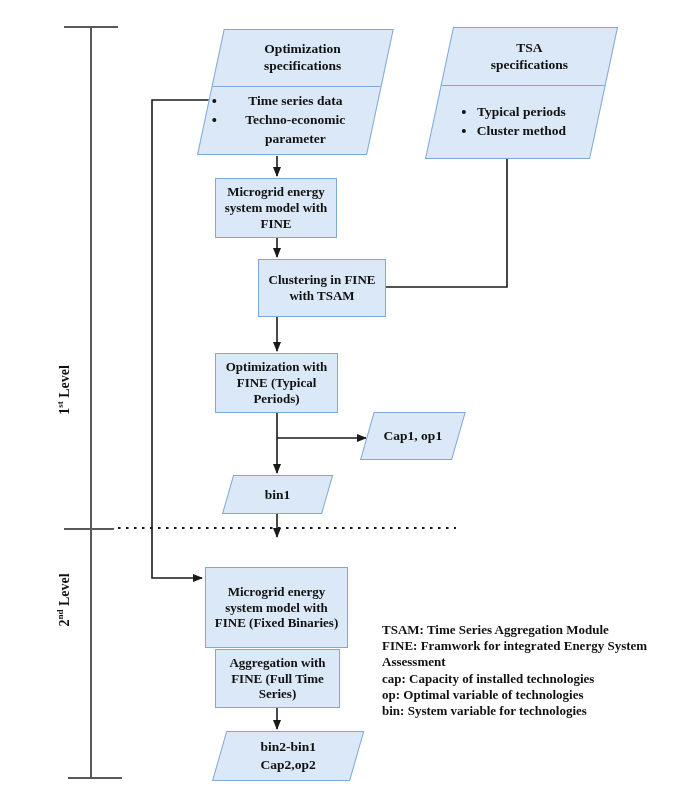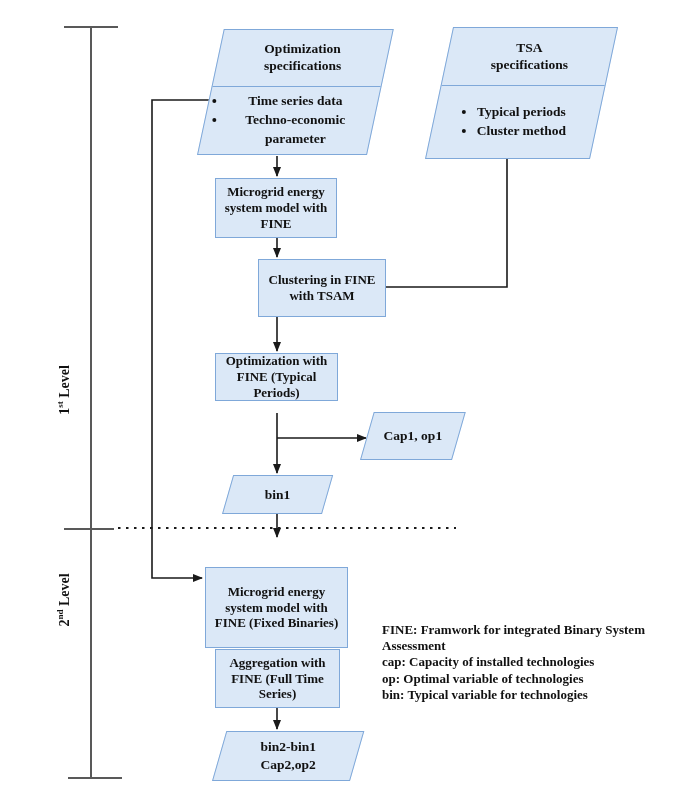--- a/index.html
+++ b/index.html
@@ -124,21 +124,21 @@
   </div>
 
   <div class="shape pbox" style="left:215px;top:178px;width:122px;height:60px;">
     <span>Microgrid energy system model with FINE</span>
   </div>
 
   <div class="shape pbox" style="left:214px;top:259px;width:128px;height:58px;margin-left:44px;">
     <span>Clustering in FINE with TSAM</span>
   </div>
 
-  <div class="shape pbox" style="left:215px;top:353px;width:123px;height:48px;">
+  <div class="shape pbox" style="left:215px;top:353px;width:123px;height:60px;">
     <span>Optimization with FINE (Typical Periods)</span>
   </div>
 
   <div class="shape pbox" style="left:205px;top:539px;width:143px;height:81px;margin-top:28px;">
     <span>Microgrid energy system model with FINE (Fixed Binaries)</span>
   </div>
 
   <div class="shape pbox" style="left:215px;top:649px;width:125px;height:59px;">
     <span>Aggregation with FINE (Full Time Series)</span>
   </div>
@@ -158,20 +158,21 @@
   <div class="shape para skew16" style="left:212px;top:731px;width:138px;height:50px;">
     <div class="unskew16">
         <div class="out-text">bin2-bin1
 Cap2,op2</div>
       </div>
   </div>
 
   <div class="legend">
     <ul>
 
-        <li>FINE: Framwork for integrated Binary System Assessment</li>
+        <li>TSAM: Time Series Aggregation Module</li>
+        <li>FINE: Framwork for integrated Energy System Assessment</li>
         <li>cap: Capacity of installed technologies</li>
         <li>op: Optimal variable of technologies</li>
-        <li>bin: Typical variable for technologies</li>
+        <li>bin: System variable for technologies</li>
       </ul>
   </div>
 
 </div>
 
 </body></html>

